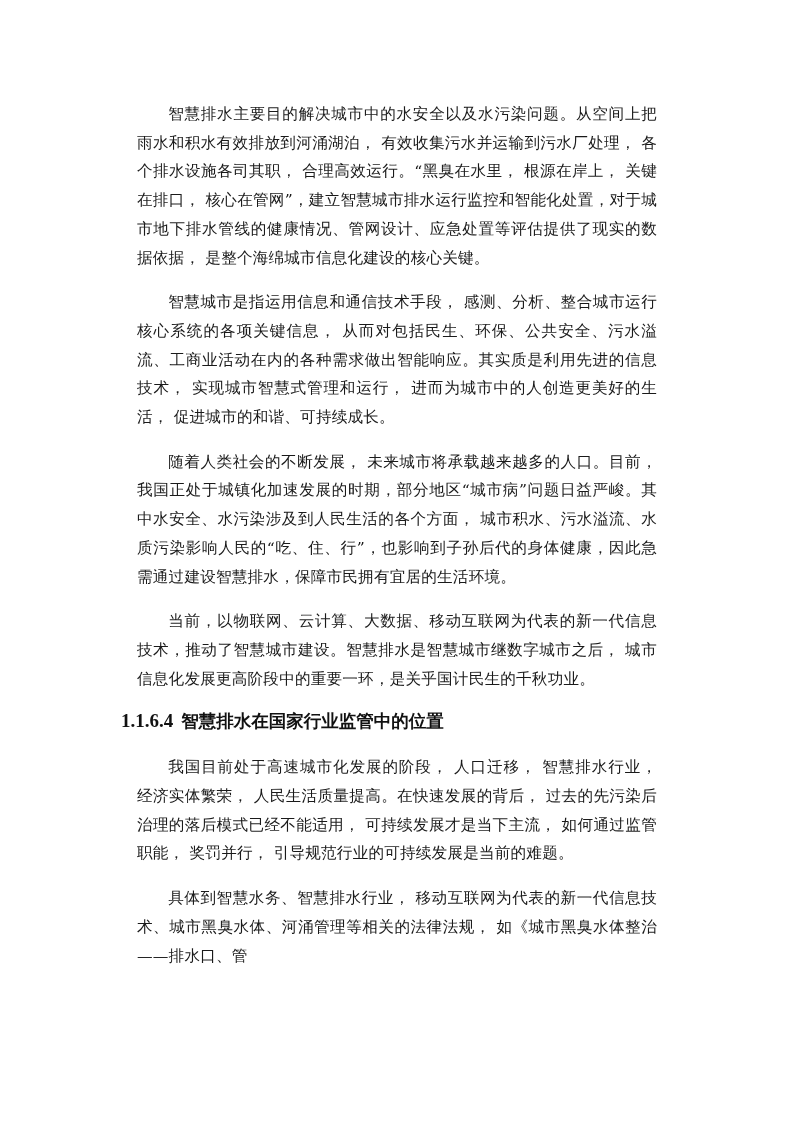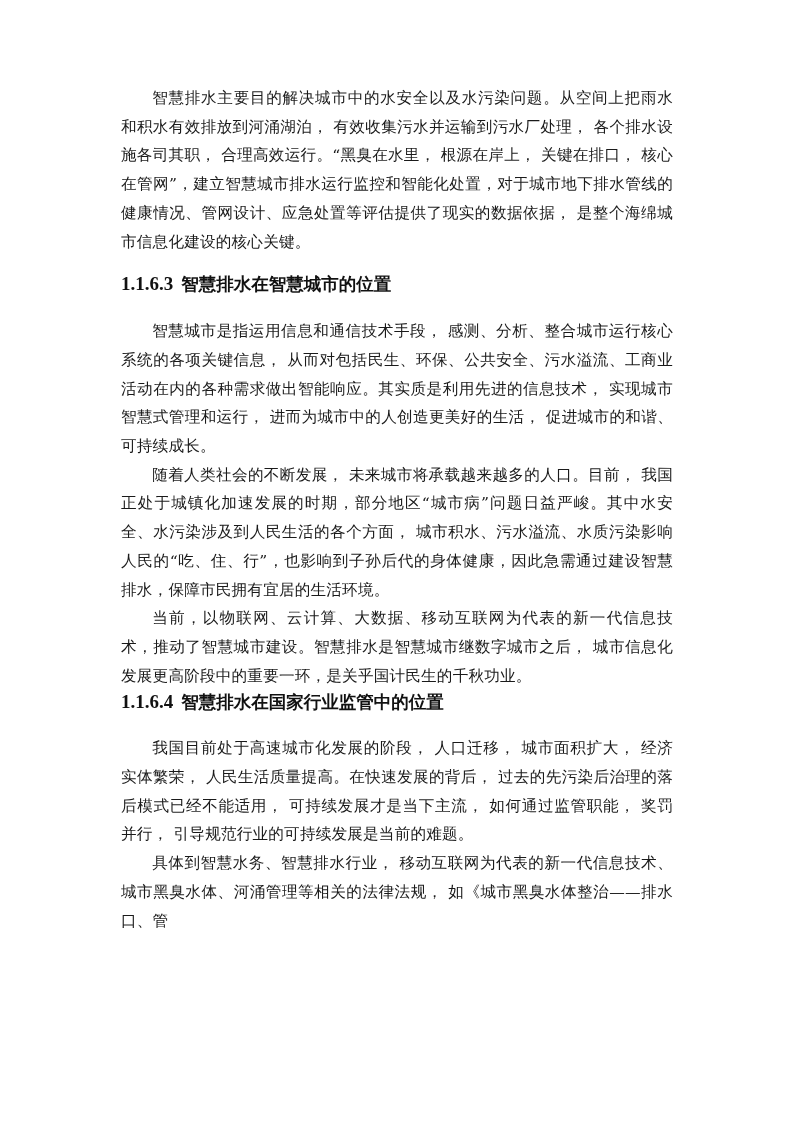--- a/index.html
+++ b/index.html
@@ -15,21 +15,21 @@
       font-family: "DejaVu Serif", "Liberation Serif", serif;
       color: #1a1a1a;
     }
     .page {
       position: absolute;
       left: 121px;
       top: 84px;
       width: 552px;
     }
     .para {
-      margin: 0;
+      margin: 16px;
       font-size: 15.6px;
       line-height: 28.7px;
       text-align: justify;
       text-indent: 2em;
       letter-spacing: 0.2px;
     }
     .heading {
       margin: 0;
       font-family: "DejaVu Sans", "Liberation Sans", sans-serif;
       font-weight: bold;
@@ -46,31 +46,28 @@
     #h1 { margin-top: 16px; margin-bottom: 21px; }
     #h2 { margin-top: 0; margin-bottom: 20px; }
   </style>
 </head>
 <body>
 
 <div class="page">
 
   <p class="para">智慧排水主要目的解决城市中的水安全以及水污染问题。从空间上把雨水和积水有效排放到河涌湖泊， 有效收集污水并运输到污水厂处理， 各个排水设施各司其职， 合理高效运行。“黑臭在水里， 根源在岸上， 关键在排口， 核心在管网”，建立智慧城市排水运行监控和智能化处置，对于城市地下排水管线的健康情况、管网设计、应急处置等评估提供了现实的数据依据， 是整个海绵城市信息化建设的核心关键。</p>
 
-  <h3 class="heading" id="h1">
-    <span class="num">1.1.6.3</span><span>智慧排水在智慧城市的位置</span>
-  </h3>
 
   <p class="para">智慧城市是指运用信息和通信技术手段， 感测、分析、整合城市运行核心系统的各项关键信息， 从而对包括民生、环保、公共安全、污水溢流、工商业活动在内的各种需求做出智能响应。其实质是利用先进的信息技术， 实现城市智慧式管理和运行， 进而为城市中的人创造更美好的生活， 促进城市的和谐、可持续成长。</p>
 
   <p class="para">随着人类社会的不断发展， 未来城市将承载越来越多的人口。目前， 我国正处于城镇化加速发展的时期，部分地区“城市病”问题日益严峻。其中水安全、水污染涉及到人民生活的各个方面， 城市积水、污水溢流、水质污染影响人民的“吃、住、行”，也影响到子孙后代的身体健康，因此急需通过建设智慧排水，保障市民拥有宜居的生活环境。</p>
 
   <p class="para">当前，以物联网、云计算、大数据、移动互联网为代表的新一代信息技术，推动了智慧城市建设。智慧排水是智慧城市继数字城市之后， 城市信息化发展更高阶段中的重要一环，是关乎国计民生的千秋功业。</p>
 
   <h3 class="heading" id="h2">
     <span class="num">1.1.6.4</span><span>智慧排水在国家行业监管中的位置</span>
   </h3>
 
-  <p class="para">我国目前处于高速城市化发展的阶段， 人口迁移， 城市面积扩大， 经济实体繁荣， 人民生活质量提高。在快速发展的背后， 过去的先污染后治理的落后模式已经不能适用， 可持续发展才是当下主流， 如何通过监管职能， 奖罚并行， 引导规范行业的可持续发展是当前的难题。</p>
+  <p class="para">我国目前处于高速城市化发展的阶段， 人口迁移， 智慧排水行业， 经济实体繁荣， 人民生活质量提高。在快速发展的背后， 过去的先污染后治理的落后模式已经不能适用， 可持续发展才是当下主流， 如何通过监管职能， 奖罚并行， 引导规范行业的可持续发展是当前的难题。</p>
 
   <p class="para">具体到智慧水务、智慧排水行业， 移动互联网为代表的新一代信息技术、城市黑臭水体、河涌管理等相关的法律法规， 如《城市黑臭水体整治——排水口、管</p>
 
 </div>
 
 </body></html>

